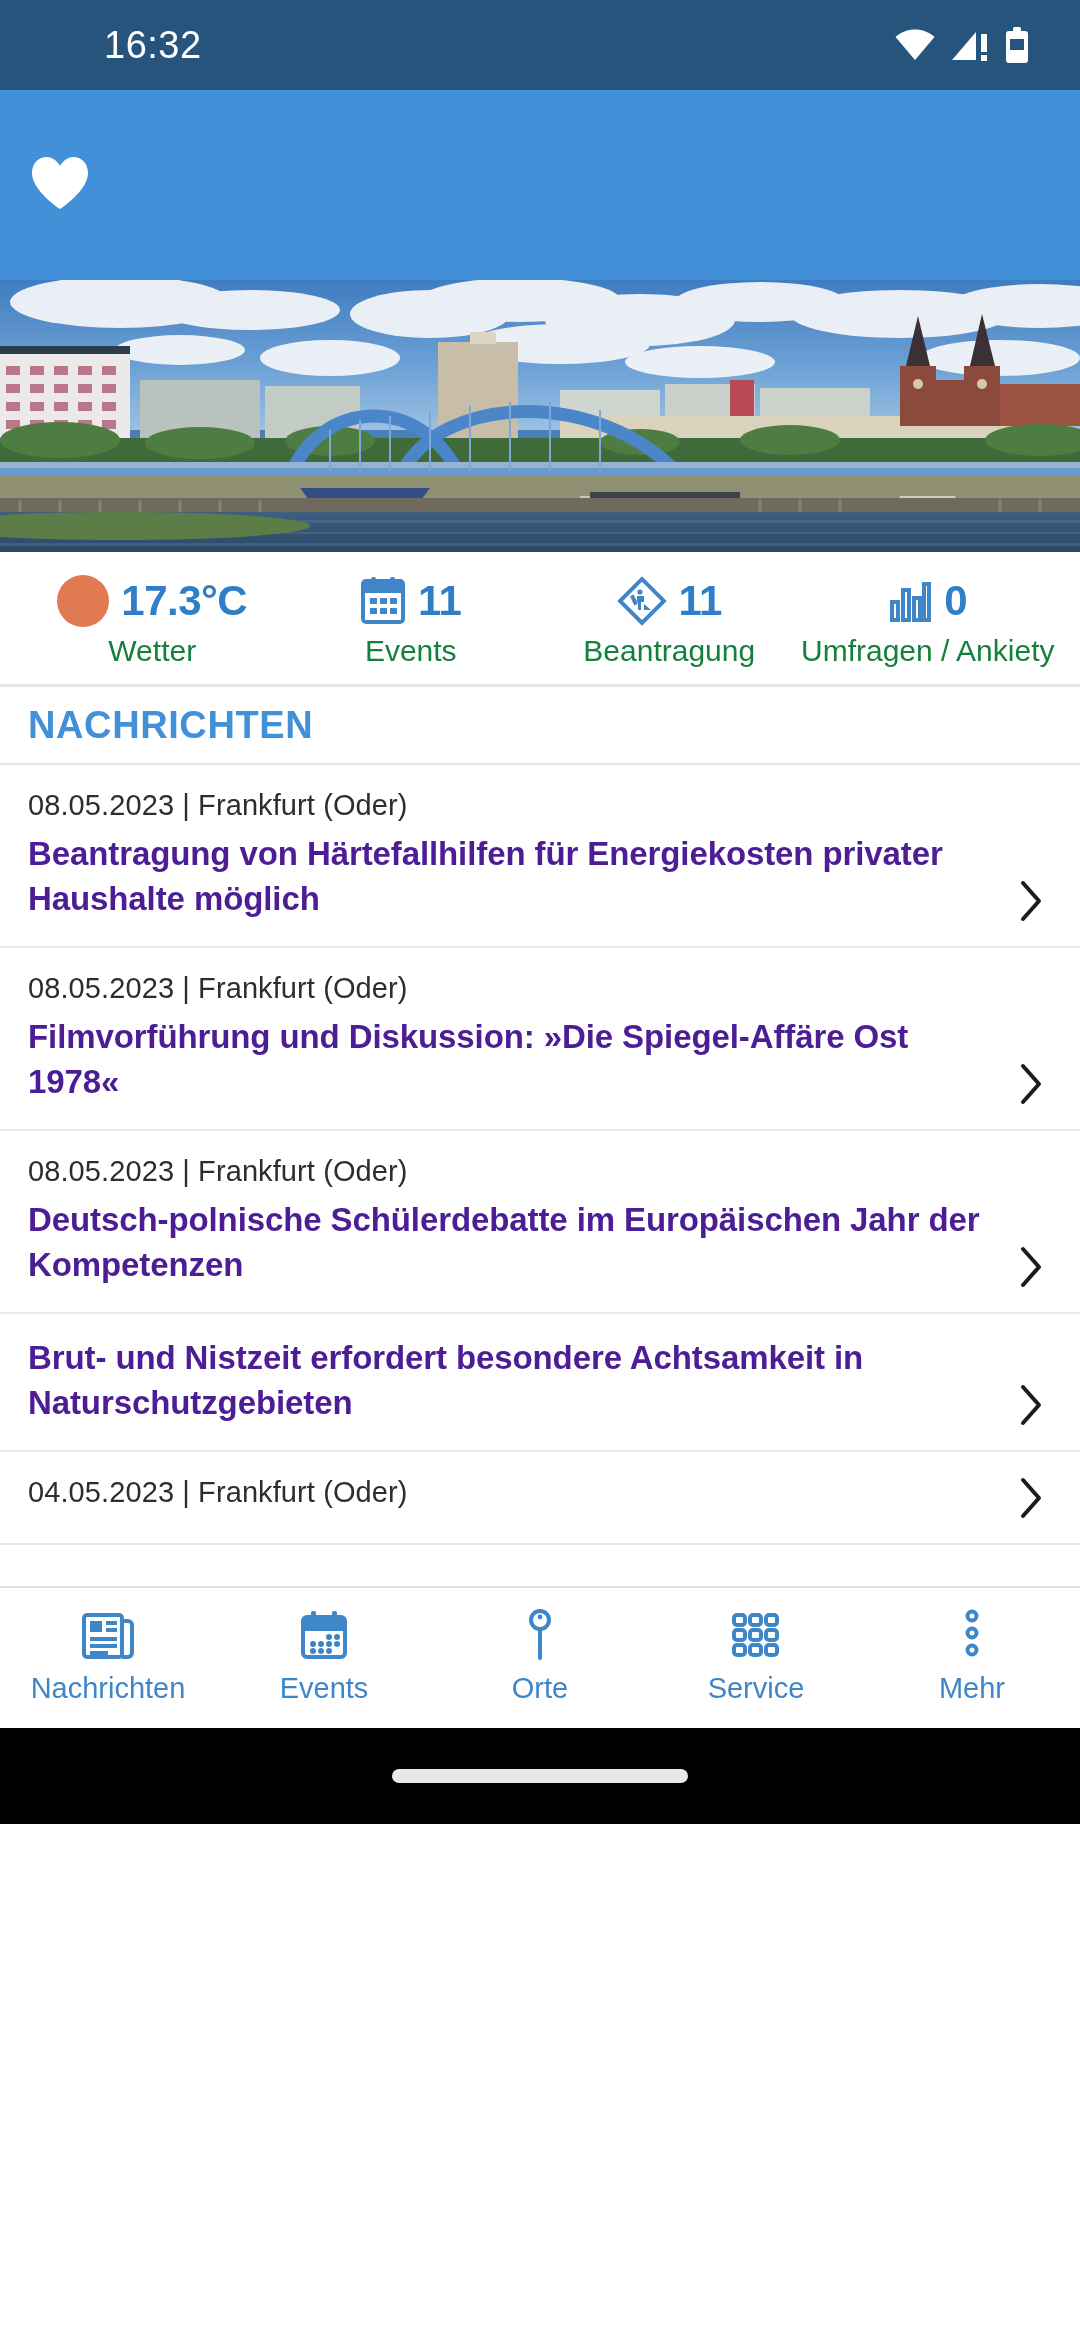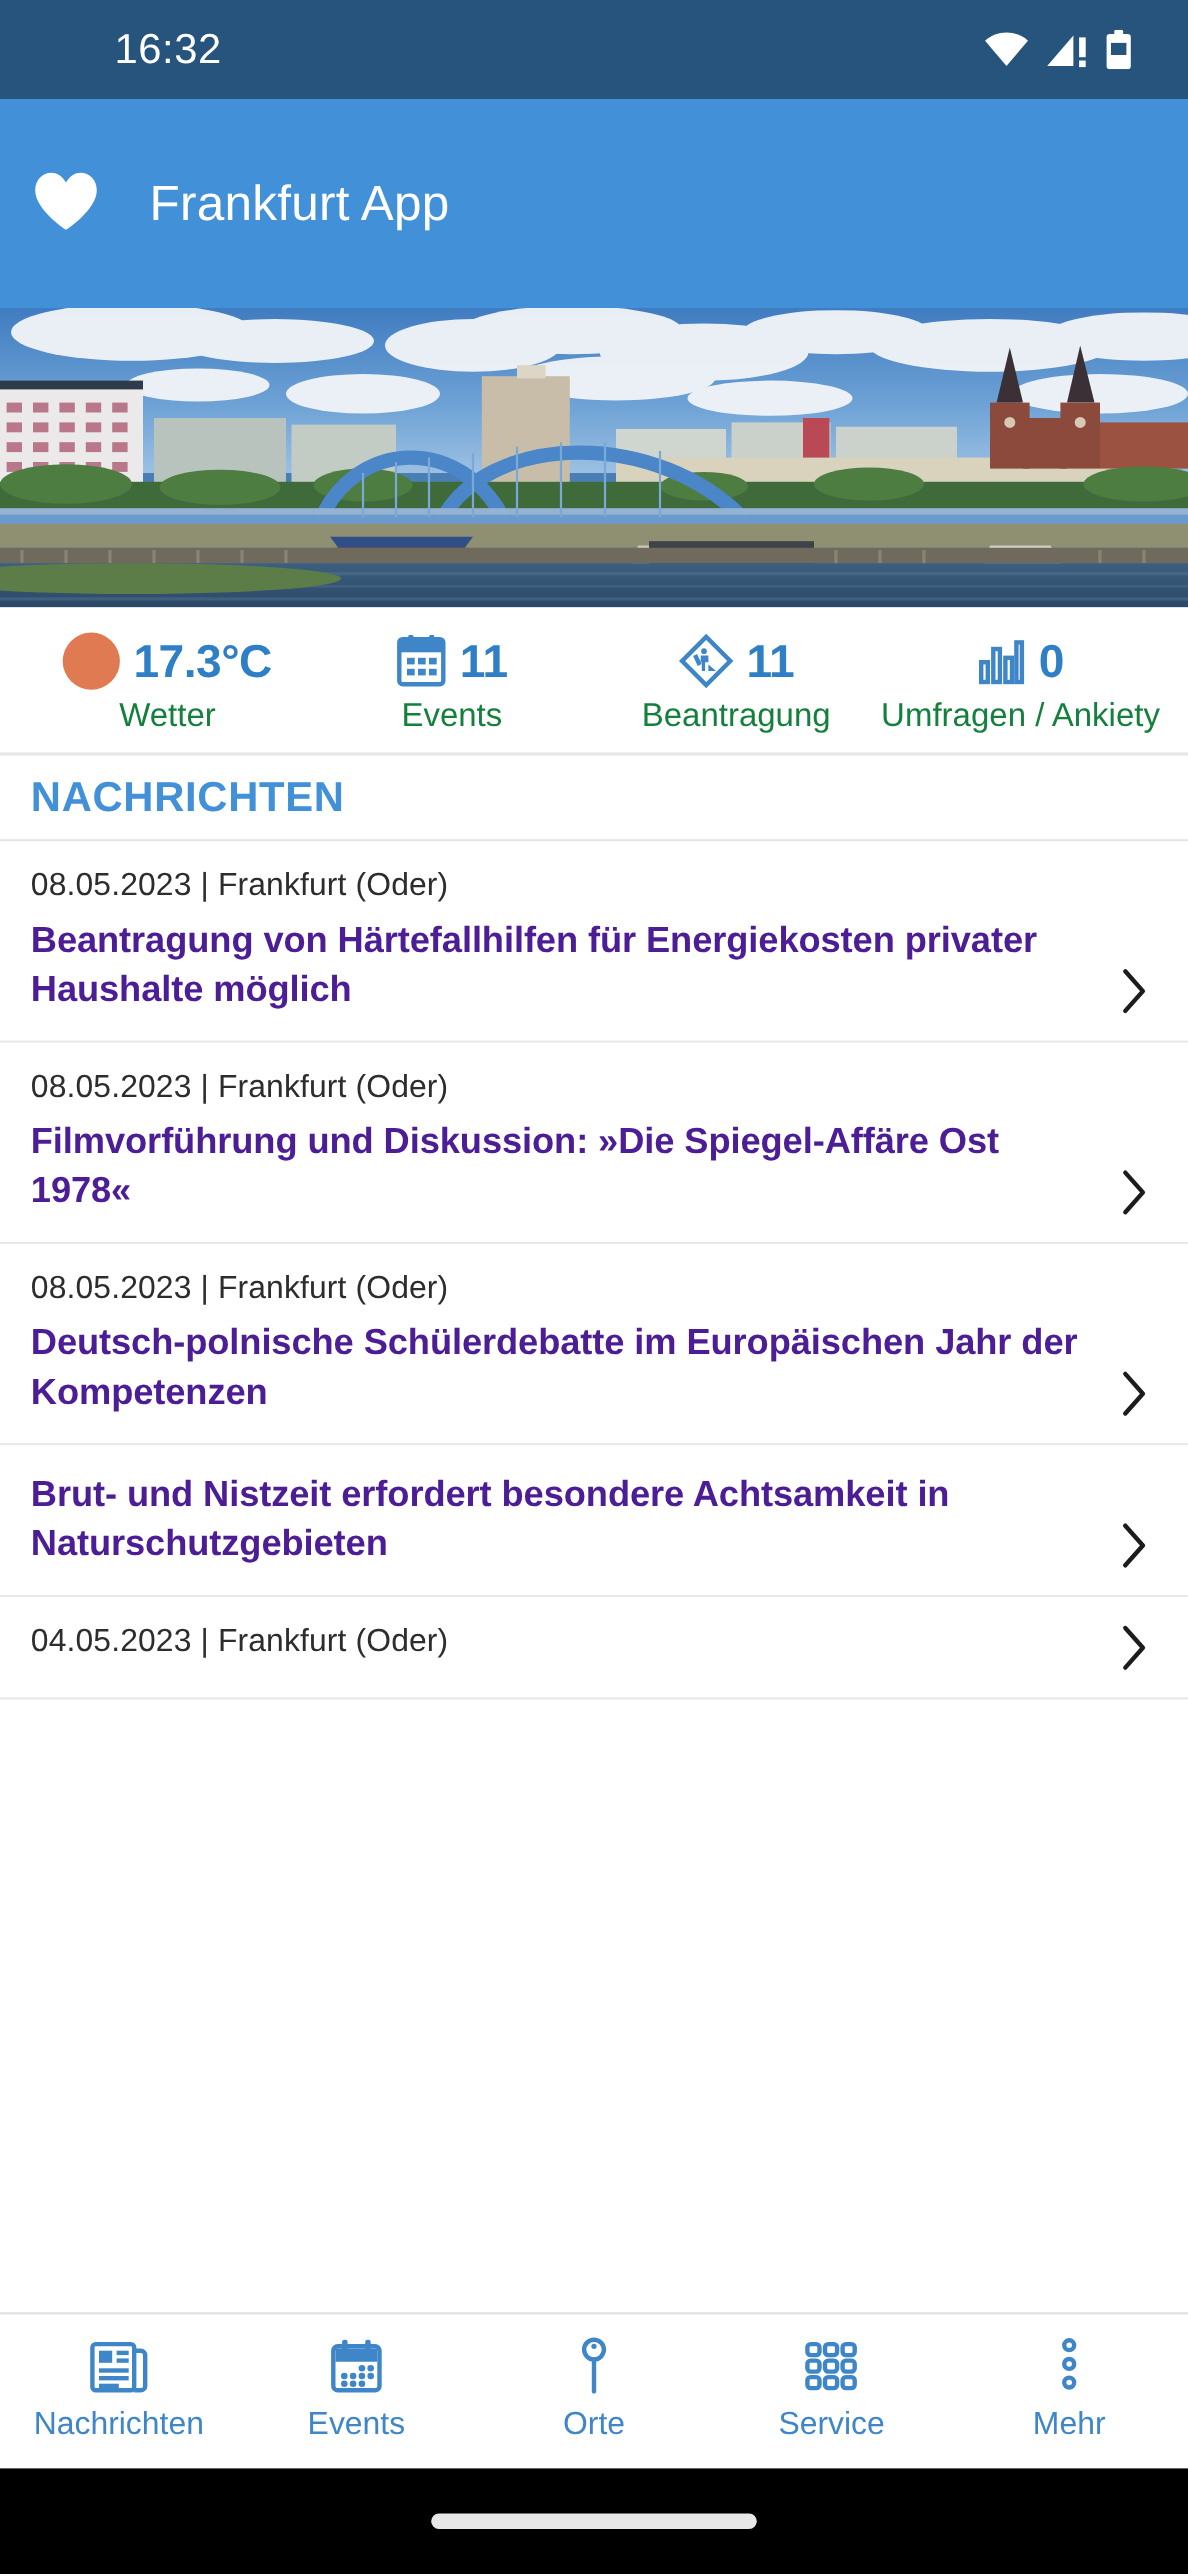--- a/index.html
+++ b/index.html
@@ -2,21 +2,21 @@
 <html><head>
 <meta charset="utf-8">
 <style>
   * { margin:0; padding:0; box-sizing:border-box; }
   html,body { width:1080px; height:2340px; }
   body {
     font-family:"Liberation Sans", sans-serif;
     background:#ffffff;
     overflow:hidden;
   }
-  .phone { width:1080px; height:2340px; position:relative; display:flex; flex-direction:column; background:#fff; }
+  .phone { width:1080px; height:1824px; position:relative; display:flex; flex-direction:column; background:#fff; }
 
   
   .statusbar {
     height:90px; background:#26547c; flex:0 0 90px;
     display:flex; align-items:center; justify-content:space-between;
     padding:0 36px 0 0; position:relative;
   }
   .status-time {
     color:#fff; font-size:38px; font-weight:400; letter-spacing:0.5px;
     margin-left:104px; font-family:"Liberation Sans", sans-serif;
@@ -128,21 +128,20 @@
   </div>
 
   <div class="appbar">
     <div class="heart-btn">
       <span>
         <svg width="60" height="56" viewBox="0 0 60 56">
           <path d="M30 54 C 30 54 2 36 2 18 C 2 8 9 2 16.5 2 C 23 2 27.5 6.5 30 11 C 32.5 6.5 37 2 43.5 2 C 51 2 58 8 58 18 C 58 36 30 54 30 54 Z" fill="#ffffff"></path>
         </svg>
       </span>
     </div>
-    <div class="appbar-title">Frankfurt App</div>
   </div>
 
   <div class="hero">
     <svg viewBox="0 0 1080 272" preserveAspectRatio="none" aria-hidden="true">
       <defs>
         <linearGradient id="sky" x1="0" y1="0" x2="0" y2="1">
           <stop offset="0%" stop-color="#3f7cc0"></stop>
           <stop offset="60%" stop-color="#6fa3d6"></stop>
           <stop offset="100%" stop-color="#9cc0e2"></stop>
         </linearGradient>

